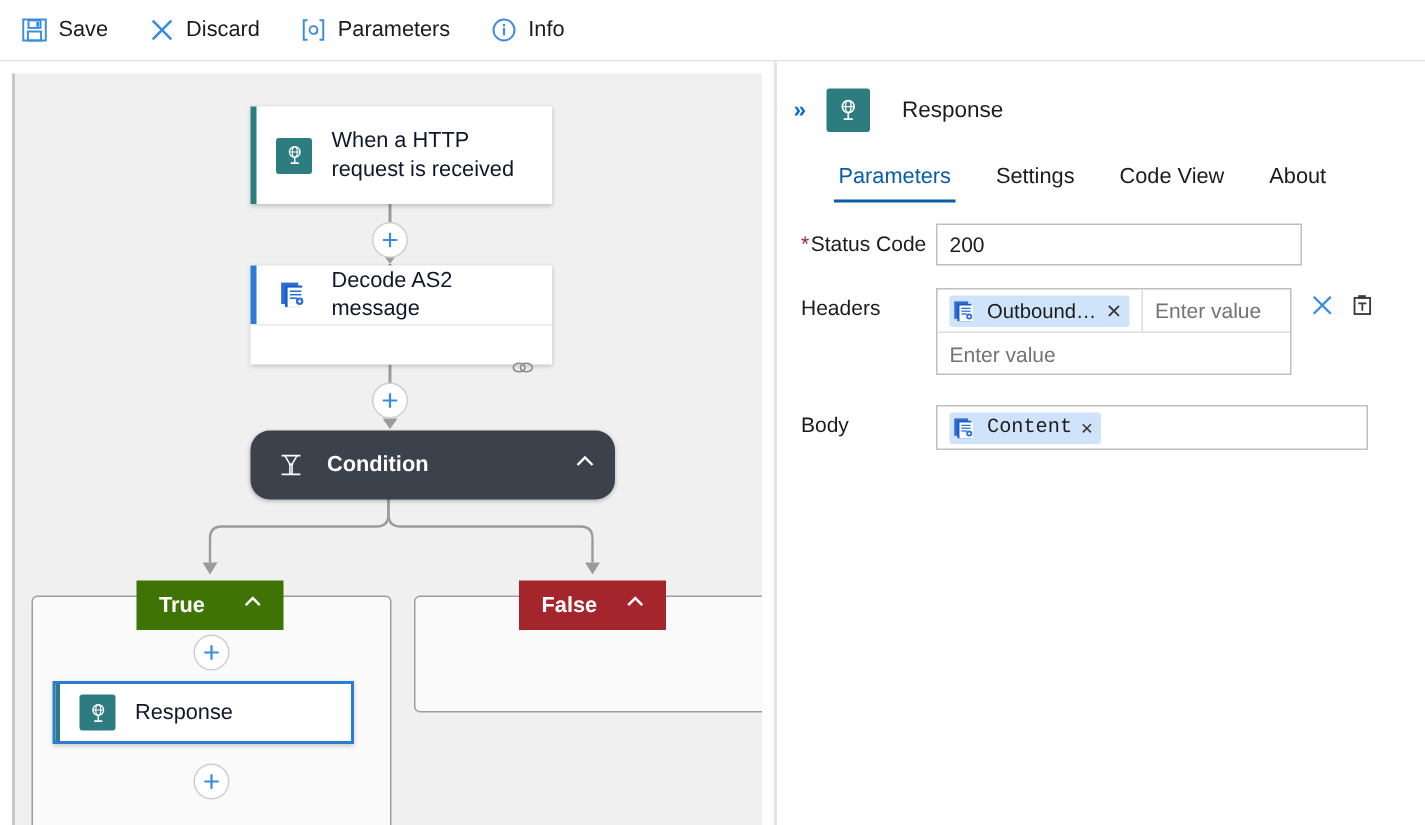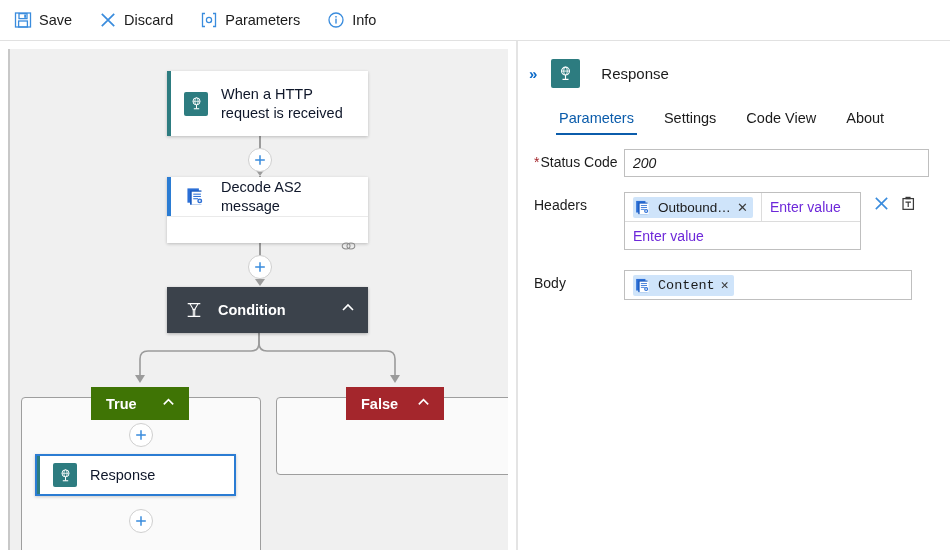--- a/index.html
+++ b/index.html
@@ -61,22 +61,22 @@
   #node-http .node-accent { background:#2d7c80; }
 
   #node-decode {
     left:157px; top:128px; width:201px; height:66px;gap:18px;
   }
   #node-decode .node-accent { background:#2b7cd3; }
   #node-decode .node-row.top { height:40px; flex:none; border-bottom:1px solid #eaeaea; }
   #node-decode .node-row.bot { height:25px; flex:none; justify-content:flex-end; padding-right:11px; }
 
   #node-condition {
-    left:157px; top:238px; width:201px; height:46px;
-    background:#3b424b; box-shadow:0 1px 3px rgba(0,0,0,.28);
+    left:157px; top:238px; width:243px; height:46px;
+    background:#3b424b; box-shadow:0 1px 3px rgba(0,0,0,.28);border-radius:13px;
   }
   #node-condition .node-body { padding-left:17px; gap:14px; }
   #node-condition .node-title { color:#ffffff; font-weight:bold; font-size:14.5px; }
 
   
   .plus {
     position:absolute; width:24px; height:24px; border-radius:50%;
     background:#ffffff; border:1px solid #cfcfcf;
     display:flex; align-items:center; justify-content:center;
     cursor:pointer;
@@ -136,29 +136,29 @@
 
   .frow { display:flex; align-items:flex-start; margin-top:13px; padding-left:16px; }
   .flabel { font-size:14px; color:#1b1b1b; width:90px; flex:0 0 90px; padding-top:5px; }
   .flabel .req { color:#a4262c; margin-right:1px; }
 
   .tbox {
     border:1px solid #bfbfbf; background:#fff; height:28px;
     display:flex; align-items:center; font-size:14px; color:#1b1b1b;
     padding:0 8px;
   }
-  #statuscode-input { width:305px;font-style:italic; }
+  #statuscode-input { width:244px; }
 
   #headers-grid { border:1px solid #bfbfbf; width:237px; background:#fff; }
   .hrow { display:flex; height:28px; }
   .hrow + .hrow { border-top:1px solid #dcdcdc; }
   .hcell { display:flex; align-items:center; font-size:14px; padding:0 8px; overflow:hidden; }
   .hcell.key { width:137px; flex:0 0 137px; border-right:1px solid #dcdcdc; }
   .hcell.val { flex:1; }
-  .ph { color:#6d28d9; }
+  .ph { color:#737373; }
 
   .token {
     display:inline-flex; align-items:center; gap:6px;
     background:#cfe4fa; border-radius:2px; height:21px;
     padding:0 5px 0 2px; max-width:100%;
   }
   .token-ico { width:17px; height:17px; flex:0 0 17px; border-radius:1px; }
   .token-text { font-size:13.5px; color:#1b1b1b; white-space:nowrap; overflow:hidden; text-overflow:ellipsis; }
   .token-x { font-size:13px; color:#3a3a3a; cursor:pointer; line-height:1; }
 

